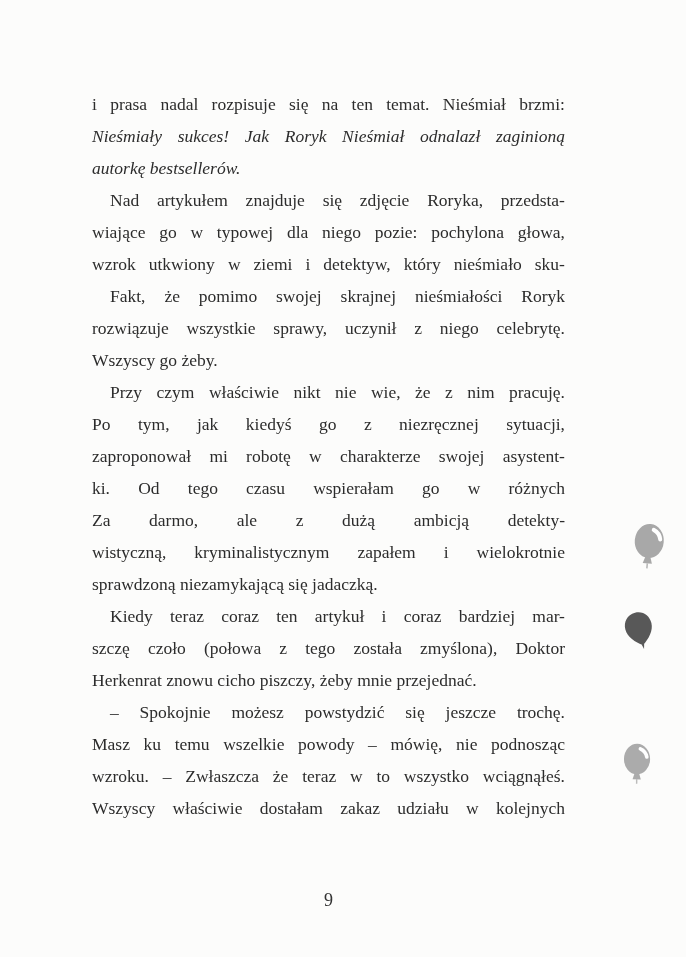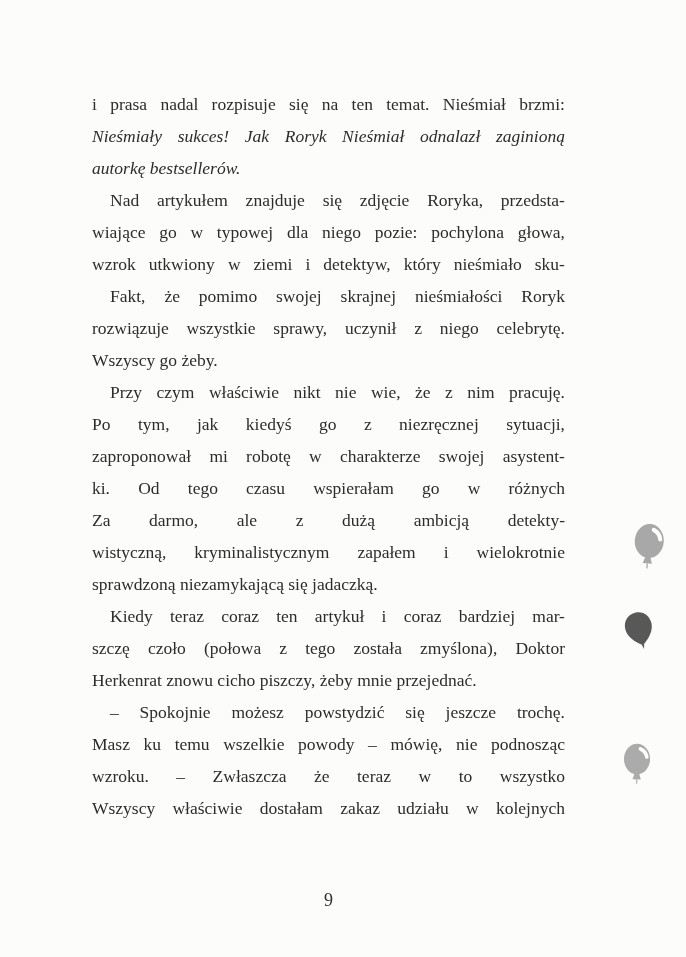--- a/index.html
+++ b/index.html
@@ -205,20 +205,21 @@
       </div>
       <div class="line justify">
         <span>wzroku.</span>
         <span>–</span>
         <span>Zwłaszcza</span>
         <span>że</span>
         <span>teraz</span>
         <span>w</span>
         <span>to</span>
         <span>wszystko</span>
+        <span>wciągnąłeś.</span>
       </div>
       <div class="line justify">
         <span>Wszyscy</span>
         <span>właściwie</span>
         <span>dostałam</span>
         <span>zakaz</span>
         <span>udziału</span>
         <span>w</span>
         <span>kolejnych</span>
       </div>

